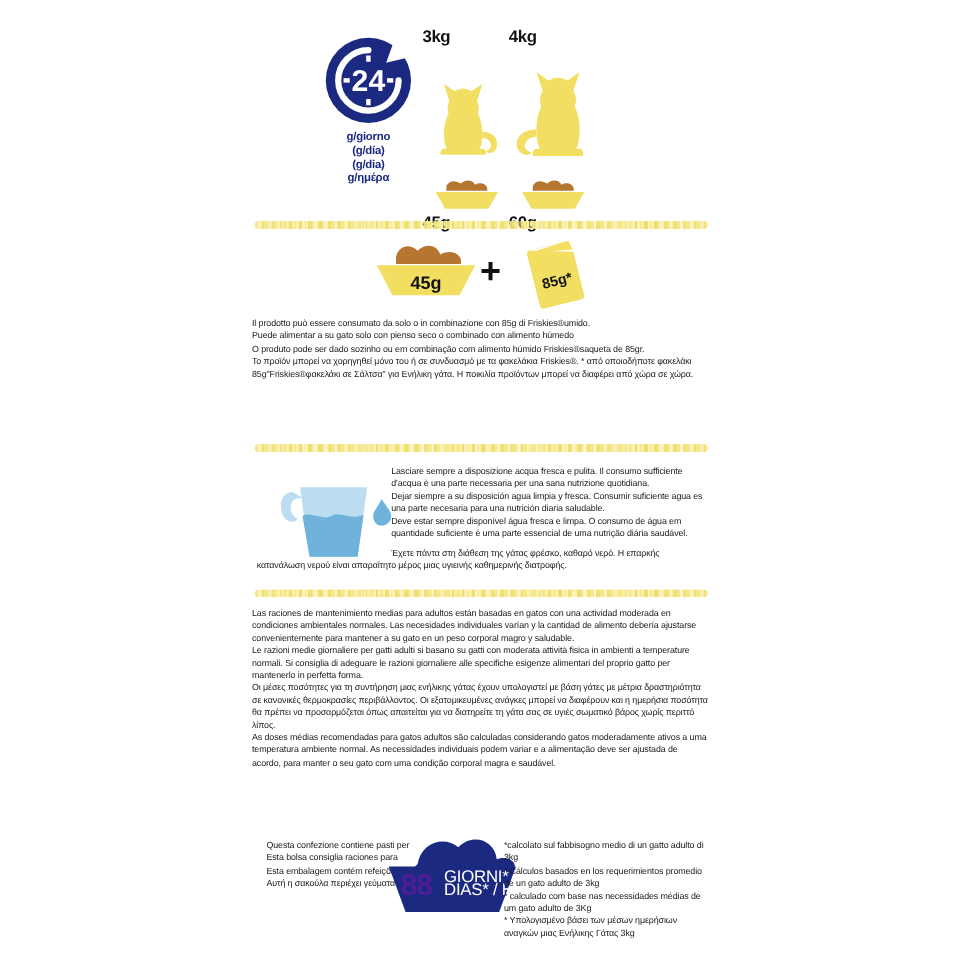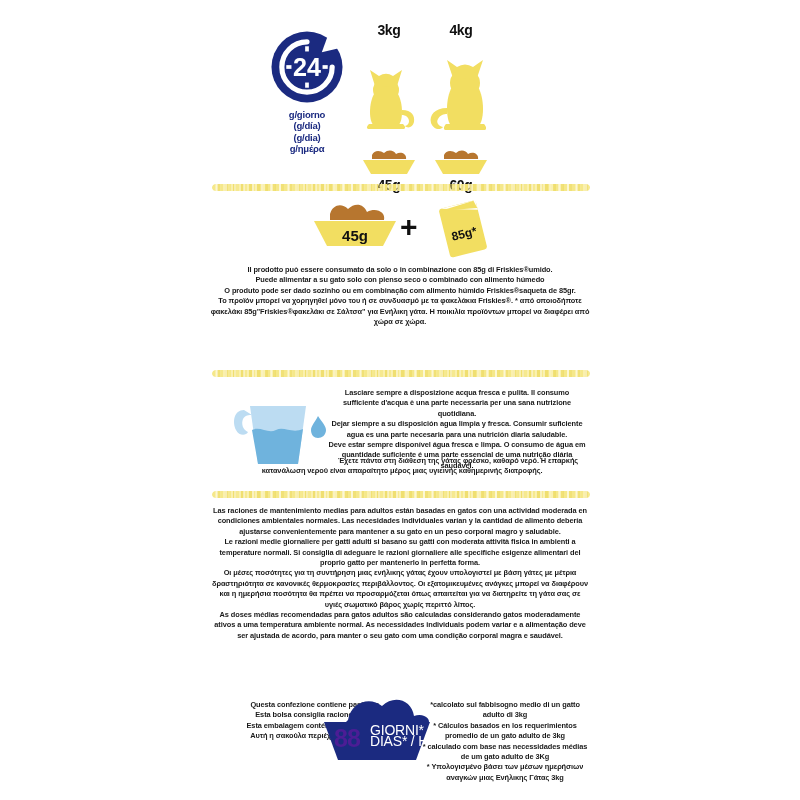--- a/index.html
+++ b/index.html
@@ -46,23 +46,22 @@
         rgba(0,0,0,1) 0px, rgba(0,0,0,1) 4px,
         rgba(0,0,0,.55) 4px, rgba(0,0,0,.55) 6px,
         rgba(0,0,0,.95) 6px, rgba(0,0,0,.95) 9px);
     border-radius: 4px;
   }
 
   .body-text {
     font-size: 7.4px;
     line-height: 10.4px;
     color: #1a1a1a;
-    font-weight: 700;
+    font-weight: 400;
     letter-spacing: -0.08px;
-    text-align: center;
   }
   .body-text p { margin: 0; }
 
   
   #feeding-chart {
     position: absolute;
     left: 248px;
     top: 22px;
     width: 320px;
     height: 160px;
@@ -82,21 +81,21 @@
     line-height: 11.4px;
     font-weight: bold;
     color: #1b2a80;
     letter-spacing: -0.2px;
   }
 
   .cat-col {
     position: absolute;
     top: 0;
     width: 74px;
-    text-align: center;
+    text-align: left;
   }
   .cat-col.c1 { left: 104px; }
   .cat-col.c2 { left: 176px; }
   .cat-col.c3 { left: 248px; }
 
   .weight-label {
     font-size: 14px;
     font-weight: bold;
     color: #111111;
     letter-spacing: -0.3px;

